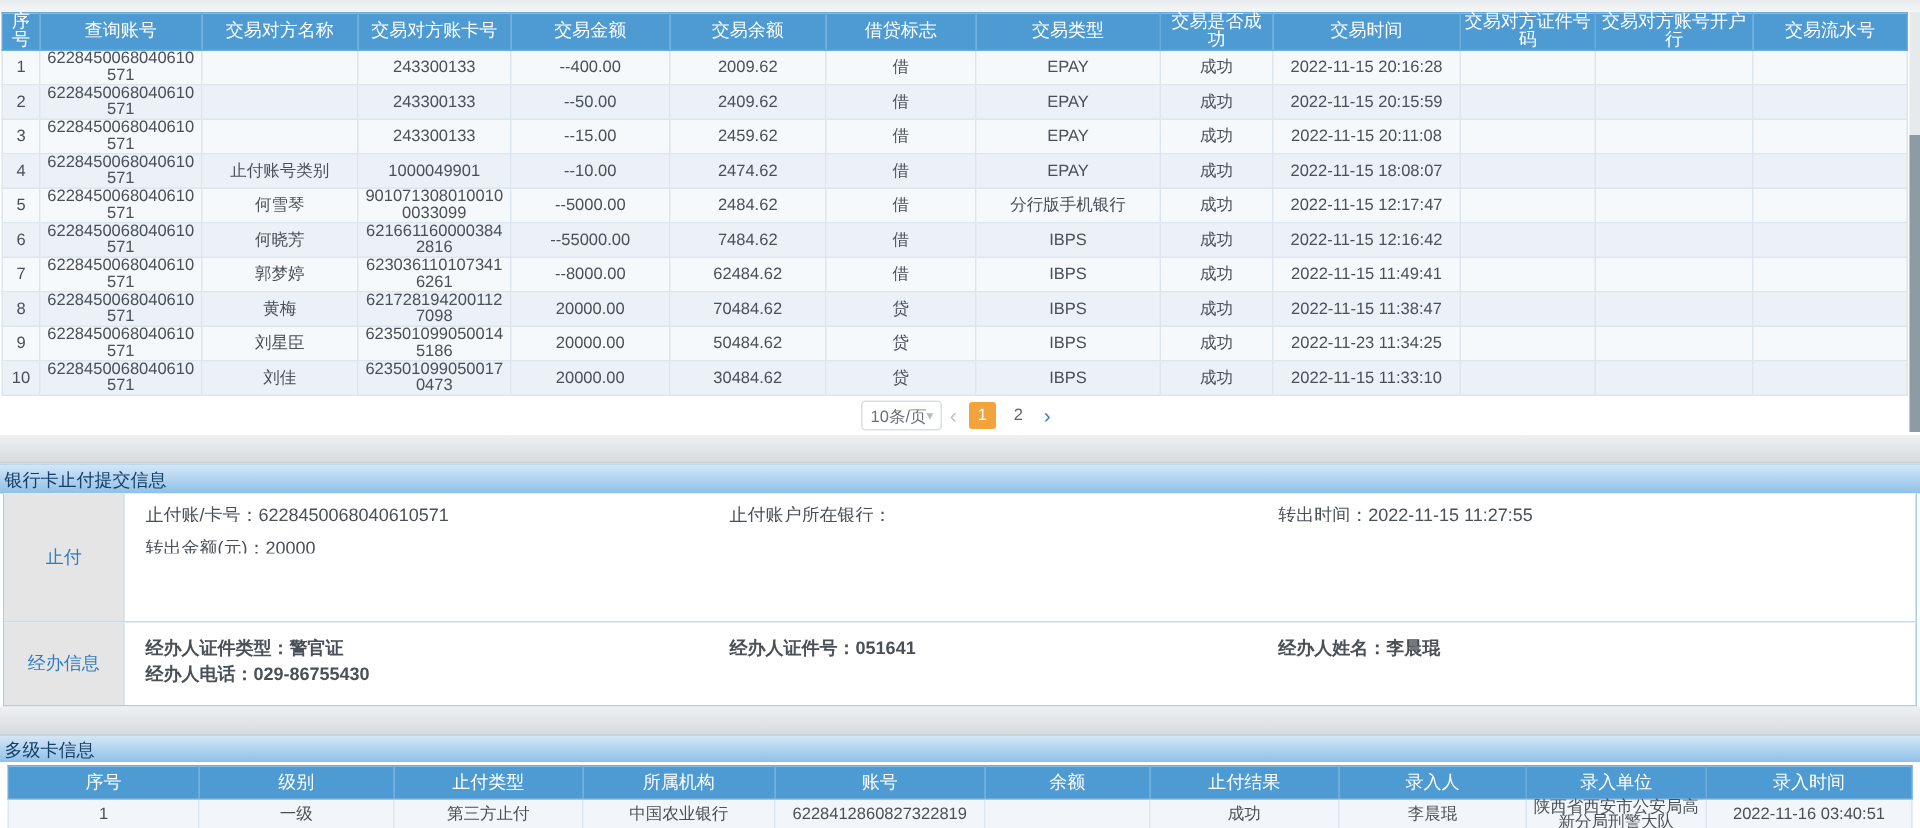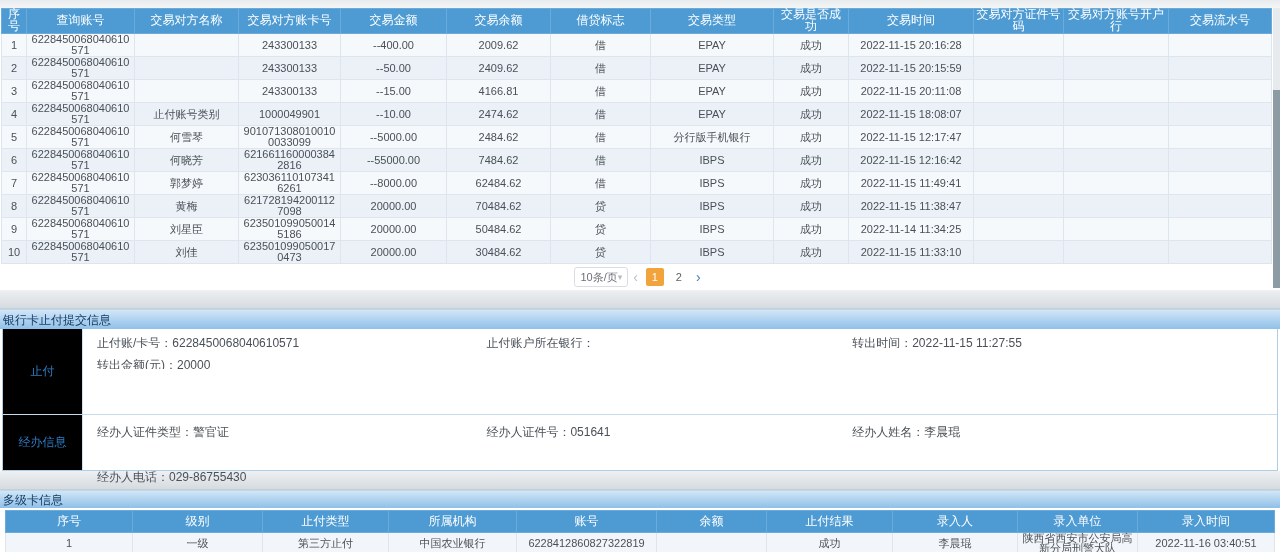--- a/index.html
+++ b/index.html
@@ -45,29 +45,29 @@
     font-size:12px;line-height:20px;padding-left:3px;border-top:1px solid #bcd8ef;}
   .section-bar.h1{height:20px;}
   .section-bar.h2{height:18px;line-height:18px;}
 
   
   .panel{height:142px;border:1px solid #aecde6;border-top:none;margin:0 2px;
     display:flex;flex-direction:column;background:#fff;font-size:12px;}
   .panel-block{display:flex;}
   .panel-block.stop{height:86px;}
   .panel-block.handler{height:56px;border-top:1px solid #c6dbec;}
-  .panel-label{width:80px;flex:0 0 80px;background:#000000;color:var(--label-blue);
+  .panel-label{width:80px;flex:0 0 80px;background:#e5e5e5;color:var(--label-blue);
     display:flex;align-items:center;justify-content:center;border-right:1px solid #cfe0ee;}
   .panel-content{flex:1;display:flex;flex-direction:column;min-width:0;}
   .fields-grid{display:grid;grid-template-columns:33% 31% 36%;padding:6px 0 4px 14px;
     row-gap:9px;height:44px;}
   .fields-grid span{white-space:nowrap;overflow:hidden;}
   .reason{border-top:1px solid #e2ebf2;padding:5px 10px 0 14px;height:42px;
     line-height:15px;color:#4a5057;}
-  .handler-grid{display:grid;grid-template-columns:33% 31% 36%;padding:9px 0 0 14px;row-gap:28px;}
+  .handler-grid{display:grid;grid-template-columns:33% 31% 36%;padding:9px 0 0 14px;row-gap:0;font-weight:bold;}
 
   
   .multi-wrap{background:#fff;padding:2px 6px 0 5px;}
   .mc-table{width:1269px;}
   .mc-table td{line-height:10px;}
   .mc-table tbody tr:nth-child(1){height:20px;background:#f2f6fa;}
   .mc-table tbody tr:nth-child(2){height:16px;background:#fbfdfe;}
 
   
   .scrollbar-track{position:absolute;top:8px;right:0;width:7px;height:280px;background:#e6eaec;}
@@ -141,21 +141,21 @@
         <td></td>
         <td></td>
         <td></td>
       </tr>
       <tr>
         <td>3</td>
         <td>6228450068040610571</td>
         <td></td>
         <td>243300133</td>
         <td>--15.00</td>
-        <td>4166.81</td>
+        <td>2459.62</td>
         <td>借</td>
         <td>EPAY</td>
         <td>成功</td>
         <td>2022-11-15 20:11:08</td>
         <td></td>
         <td></td>
         <td></td>
       </tr>
       <tr>
         <td>4</td>
@@ -235,21 +235,21 @@
       <tr>
         <td>9</td>
         <td>6228450068040610571</td>
         <td>刘星臣</td>
         <td>6235010990500145186</td>
         <td>20000.00</td>
         <td>50484.62</td>
         <td>贷</td>
         <td>IBPS</td>
         <td>成功</td>
-        <td>2022-11-14 11:34:25</td>
+        <td>2022-11-23 11:34:25</td>
         <td></td>
         <td></td>
         <td></td>
       </tr>
       <tr>
         <td>10</td>
         <td>6228450068040610571</td>
         <td>刘佳</td>
         <td>6235010990500170473</td>
         <td>20000.00</td>

